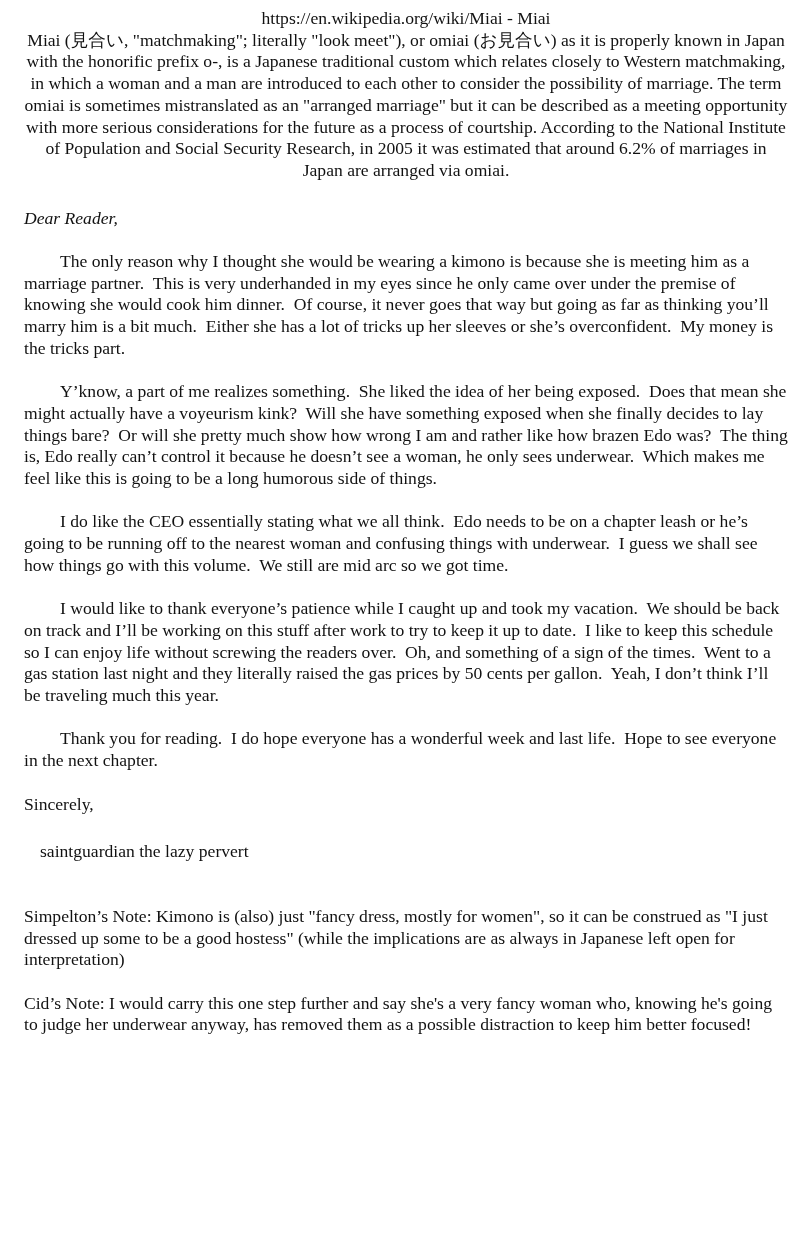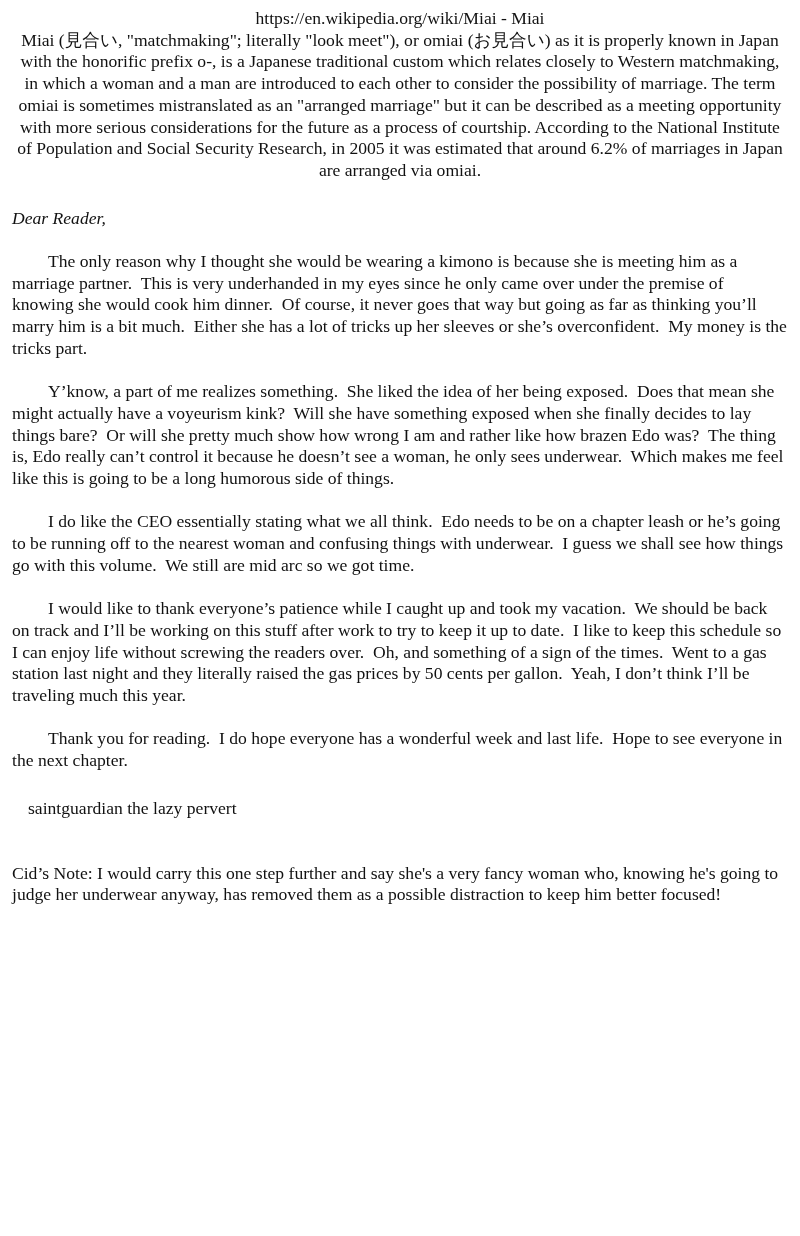--- a/index.html
+++ b/index.html
@@ -10,21 +10,21 @@
   body {
     width: 800px;
     height: 1236px;
     color: #111111;
     font-family: "Liberation Serif", "DejaVu Serif", serif;
     font-size: 17.6px;
     line-height: 21.7px;
     overflow: hidden;
   }
   .page {
-    padding: 8px 12px 0 12px;
+    padding: 8px 12px 0 24px;
     box-sizing: border-box;
     width: 800px;
   }
   .header-block {
     text-align: center;
   }
   .source-line {
     margin: 0;
     white-space: pre-wrap;
   }
@@ -78,23 +78,25 @@
     <p class="body-paragraph">The only reason why I thought she would be wearing a kimono is because she is meeting him as a marriage partner.  This is very underhanded in my eyes since he only came over under the premise of knowing she would cook him dinner.  Of course, it never goes that way but going as far as thinking you’ll marry him is a bit much.  Either she has a lot of tricks up her sleeves or she’s overconfident.  My money is the tricks part.</p>
 
     <p class="body-paragraph">Y’know, a part of me realizes something.  She liked the idea of her being exposed.  Does that mean she might actually have a voyeurism kink?  Will she have something exposed when she finally decides to lay things bare?  Or will she pretty much show how wrong I am and rather like how brazen Edo was?  The thing is, Edo really can’t control it because he doesn’t see a woman, he only sees underwear.  Which makes me feel like this is going to be a long humorous side of things.</p>
 
     <p class="body-paragraph">I do like the CEO essentially stating what we all think.  Edo needs to be on a chapter leash or he’s going to be running off to the nearest woman and confusing things with underwear.  I guess we shall see how things go with this volume.  We still are mid arc so we got time.</p>
 
     <p class="body-paragraph">I would like to thank everyone’s patience while I caught up and took my vacation.  We should be back on track and I’ll be working on this stuff after work to try to keep it up to date.  I like to keep this schedule so I can enjoy life without screwing the readers over.  Oh, and something of a sign of the times.  Went to a gas station last night and they literally raised the gas prices by 50 cents per gallon.  Yeah, I don’t think I’ll be traveling much this year.</p>
 
     <p class="body-paragraph">Thank you for reading.  I do hope everyone has a wonderful week and last life.  Hope to see everyone in the next chapter.</p>
 
+    <p class="closing">Sincerely,</p>
 
     <div class="signature-block">
       <p class="signature-line">saintguardian the lazy pervert</p>
     </div>
   </div>
 
   <div class="notes-block">
+    <p class="note-paragraph">Simpelton’s Note: Kimono is (also) just "fancy dress, mostly for women", so it can be construed as "I just dressed up some to be a good hostess" (while the implications are as always in Japanese left open for interpretation)</p>
     <p class="note-paragraph">Cid’s Note: I would carry this one step further and say she's a very fancy woman who, knowing he's going to judge her underwear anyway, has removed them as a possible distraction to keep him better focused!</p>
   </div>
 
 </div>
 
 </body></html>

